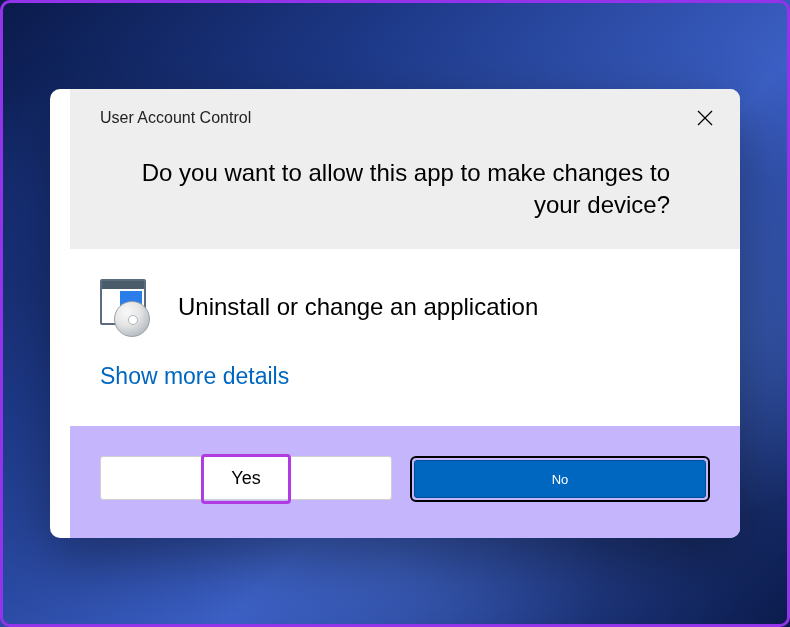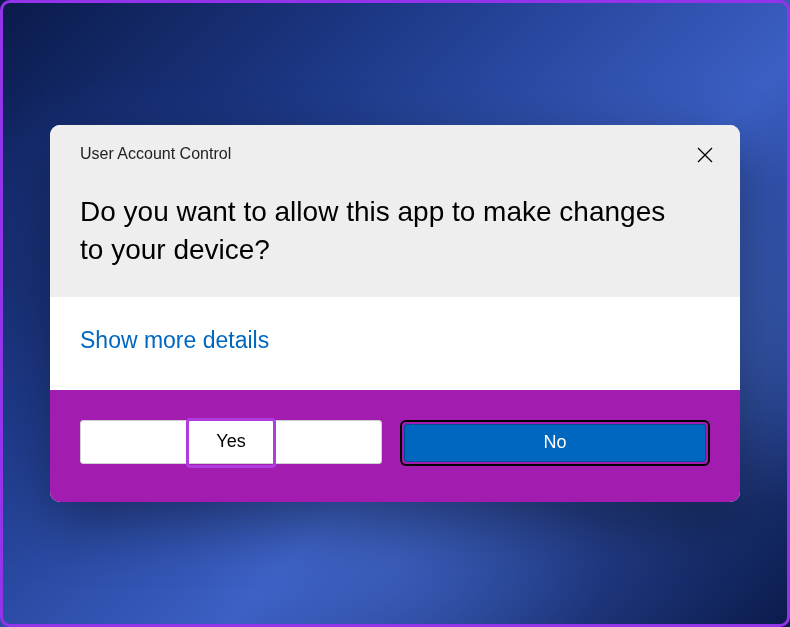--- a/index.html
+++ b/index.html
@@ -27,38 +27,40 @@
         radial-gradient(ellipse 350px 250px at 50% 90%, rgba(80,120,220,0.3), transparent 60%);
       pointer-events: none;
     }
     .dialog {
       position: relative;
       width: 690px;
       background: #ffffff;
       border-radius: 10px;
       box-shadow: 0 20px 60px rgba(0,0,0,0.4);
       overflow: hidden;
+      padding-left: 20px;
     }
     .dialog-header {
       background: #eeeeee;
       padding: 20px 30px 28px 30px;
       position: relative;
     }
     .header-title {
       font-size: 16px;
       color: #222;
       font-weight: 400;
       margin-bottom: 30px;
     }
     .header-question {
-      font-size: 28px;
+      font-size: 24px;
       color: #000;
       font-weight: 400;
       line-height: 1.35;
       padding-right: 40px;
+      text-align: right;
     }
     .close-btn {
       position: absolute;
       top: 18px;
       right: 22px;
       width: 26px;
       height: 26px;
       background: transparent;
       border: none;
       cursor: pointer;
@@ -134,21 +136,21 @@
     .details-link {
       font-size: 23px;
       color: #0067c0;
       background: none;
       border: none;
       cursor: pointer;
       padding: 0;
       font-family: inherit;
     }
     .dialog-footer {
-      background: #a21caf;
+      background: #c4b5fd;
       padding: 30px 30px 36px 30px;
       display: flex;
       gap: 18px;
     }
     .btn-yes-wrap {
       flex: 1;
       position: relative;
     }
     .btn-yes {
       width: 100%;
@@ -178,21 +180,21 @@
       border: 2px solid #000;
       border-radius: 6px;
       padding: 2px;
     }
     .btn-no {
       width: 100%;
       height: 38px;
       background: #0067c0;
       border: 1px solid #004e96;
       color: #fff;
-      font-size: 18px;
+      font-size: 13px;
       font-family: inherit;
       cursor: pointer;
       border-radius: 3px;
     }
   </style>
 </head>
 <body>
 
 <div class="dialog">
 
@@ -203,20 +205,29 @@
             <line x1="1" y1="1" x2="15" y2="15" stroke="#000" stroke-width="1.2"></line>
             <line x1="15" y1="1" x2="1" y2="15" stroke="#000" stroke-width="1.2"></line>
           </svg>
       </span>
     </button>
     <div class="header-title">User Account Control</div>
     <div class="header-question">Do you want to allow this app to make changes to your device?</div>
   </div>
 
   <div class="dialog-body">
+    <div class="app-row">
+      <div class="app-icon">
+        <div class="window-frame"></div>
+        <div class="window-titlebar"></div>
+        <div class="window-pane"></div>
+        <div class="disc"></div>
+      </div>
+      <div class="app-name">Uninstall or change an application</div>
+    </div>
     <button class="details-link">Show more details</button>
   </div>
 
   <div class="dialog-footer">
     <div class="btn-yes-wrap">
       <button class="btn-yes">Yes</button>
       <div class="yes-highlight"></div>
     </div>
     <div class="btn-no-wrap">
       <button class="btn-no">No</button>

